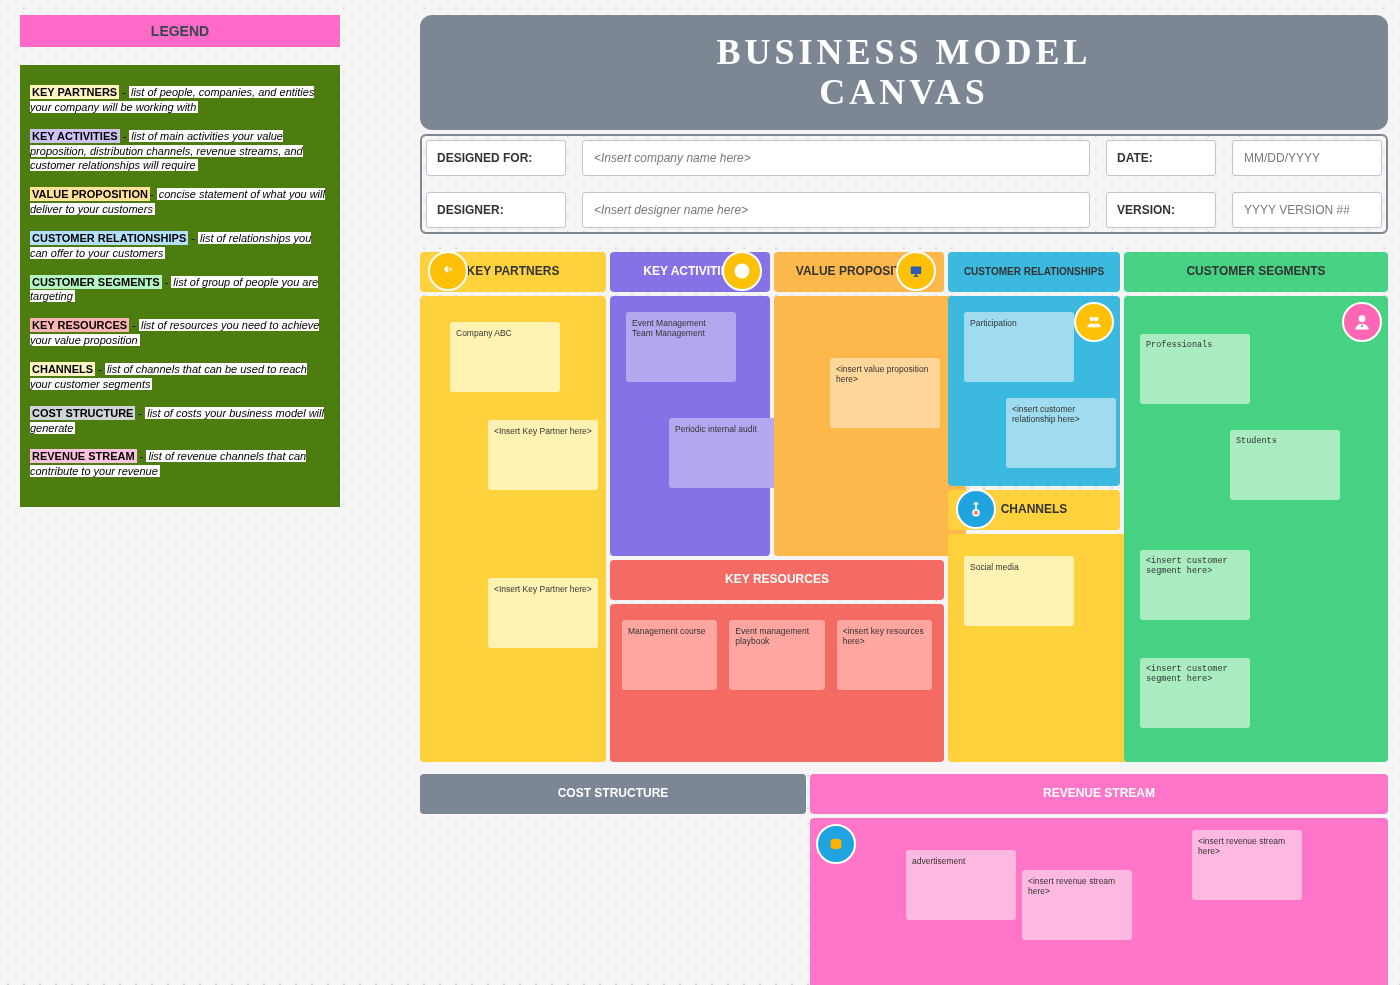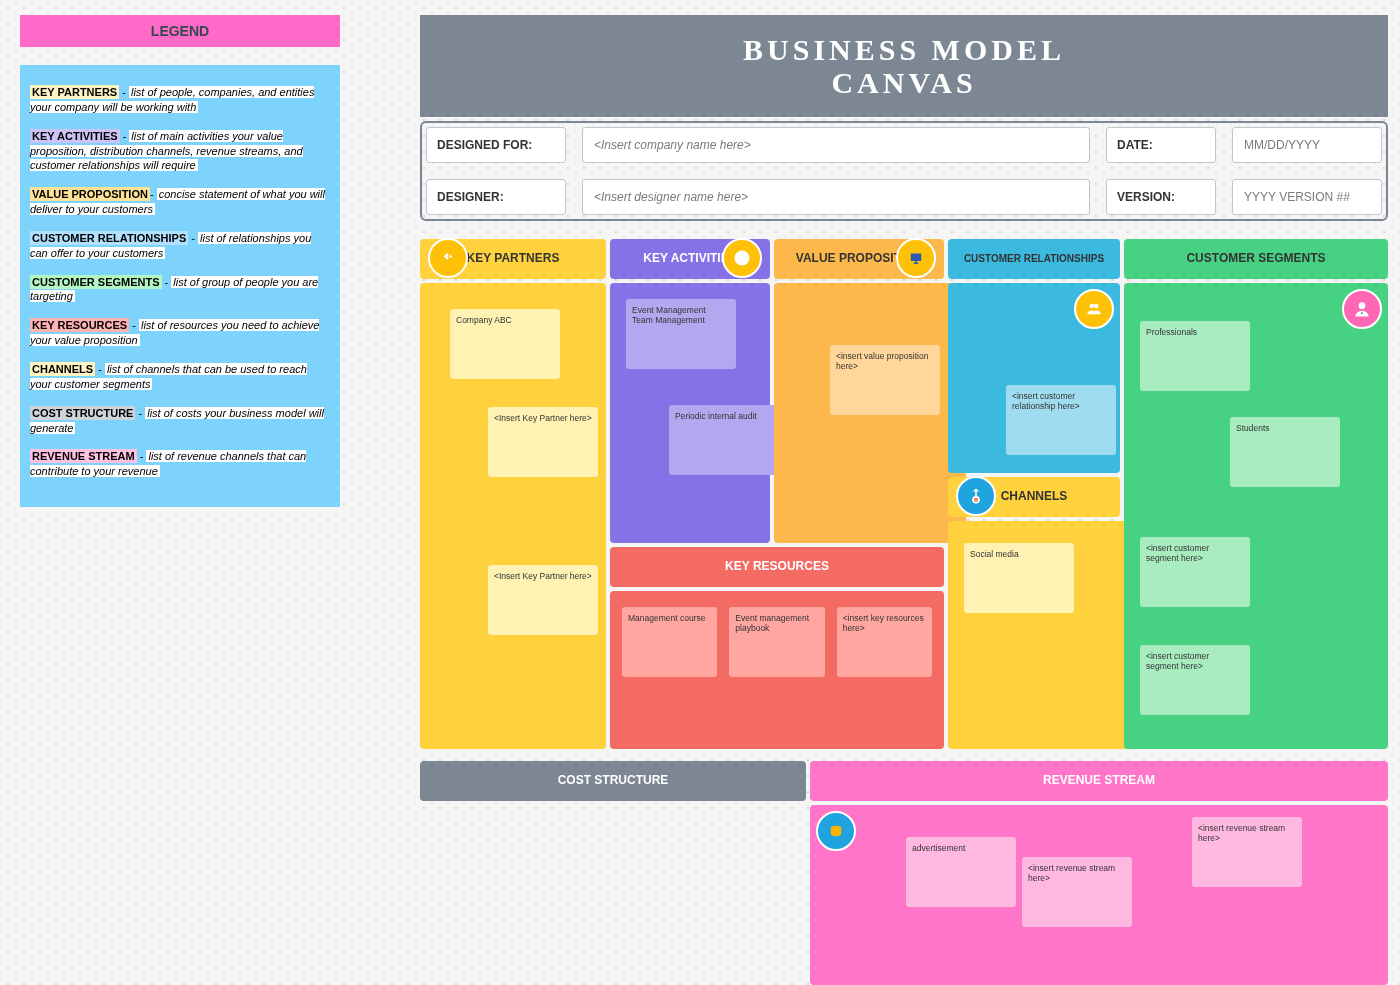--- a/index.html
+++ b/index.html
@@ -21,21 +21,21 @@
 .legend-panel { position: absolute; left: 20px; top: 15px; width: 320px; }
 .legend-title {
   background: #ff69c7;
   color: #37474f;
   font-weight: 700;
   text-align: center;
   padding: 8px 0;
   font-size: 14px;
 }
 .legend-body {
-  background: #7dd3fc;
+  background: #4d7c0f;
   padding: 20px 10px 14px 10px;
   margin-top: 18px;
 }
 .legend-item {
   margin-bottom: 14px;
   font-size: 11px;
   line-height: 1.35;
   color: #000;
 }
 .legend-key { background: #cfc2f7; padding: 1px 2px; font-weight: 700; }
@@ -48,26 +48,26 @@
 .legend-key.k-ch { background: #fff4c2; }
 .legend-key.k-co { background: #cfd4d9; }
 .legend-key.k-rs { background: #ffc2e0; }
 .legend-desc { font-style: italic; background: #fff; padding: 0 2px; }
 
 
 .canvas { position: absolute; left: 420px; top: 15px; width: 968px; }
 
 .title-bar {
   background: #7c8793;
-  border-radius: 0;
+  border-radius: 12px;
   padding: 18px 0;
   text-align: center;
   color: #fff;
   font-family: "Georgia", serif;
-  font-size: 30px;
+  font-size: 36px;
   letter-spacing: 4px;
   font-weight: 700;
   line-height: 1.1;
 }
 
 .meta {
   margin-top: 4px;
   border: 2px solid #7c8793;
   border-radius: 6px;
   padding: 4px;
@@ -137,21 +137,21 @@
 .cs  { background: #47d183; } .cs-h  { background: #47d183; }
 .kr  { background: #f36b63; } .kr-h  { background: #f36b63; }
 .ch  { background: #ffd13d; } .ch-h  { background: #ffd13d; }
 .co  { background: #7c8793; } .co-h  { background: #7c8793; }
 .rs  { background: #ff75c8; } .rs-h  { background: #ff75c8; }
 
 .pill.kp  { background: #fff2b3; }
 .pill.ka  { background: #b3a8f0; }
 .pill.vp  { background: #ffd79a; }
 .pill.cr  { background: #a0dcef; }
-.pill.cs  { background: #a8ecc0; }
+.pill.cs  { background: #a8ecc0; font-family: Liberation Mono, monospace; }
 .pill.kr  { background: #ffa6a0; }
 .pill.ch  { background: #fff2b3; }
 .pill.co  { background: #c4cad0; }
 .pill.rs  { background: #ffb8e0; }
 
 .row2 { position: relative; margin-top: 12px; height: 250px; }
 
 .section .body { position: relative; width: 100%; height: calc(100% - 26px); }
 
 .abs { position: absolute; }
@@ -258,20 +258,21 @@
     <div class="section cr abs" style="left:528px;top:44px;width:172px;height:190px;">
       <div class="icon-circle abs" style="right:6px;top:6px;background:#ffc107;border:2px solid #fff;">
         <svg width="18" height="18" viewBox="0 0 24 24" fill="#fff">
             <circle cx="9" cy="8" r="3"></circle>
             <circle cx="15" cy="8" r="3"></circle>
             <path d="M3 19c0-3 3-5 6-5s6 2 6 5"></path>
             <path d="M11 19c0-3 2-5 5-5s5 2 5 5"></path>
           </svg>
       </div>
       <div class="body">
+        <div class="pill cr abs" style="left:4px;top:4px;">Participation</div>
         <div class="pill cr abs" style="left:46px;top:90px;">&lt;insert customer relationship here&gt;</div>
       </div>
     </div>
 
     <div class="section ch-h abs" style="left:528px;top:238px;width:172px;height:40px;">
       <div class="section-header">
         <div class="icon-circle" style="left:0;background:#1fa4e0;border:2px solid #fff;">
           <svg width="18" height="18" viewBox="0 0 24 24" fill="none" stroke="#fff" stroke-width="2">
               <path d="M12 3v10M12 3l-3 3M12 3l3 3"></path>
               <circle cx="12" cy="17" r="4" fill="#ff8a65"></circle>

